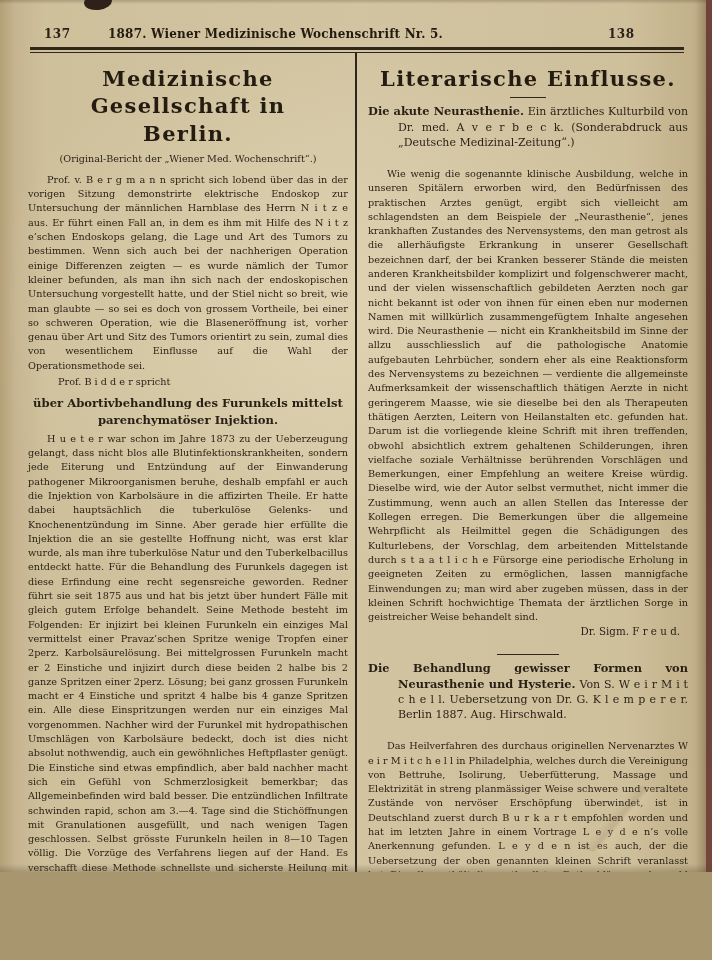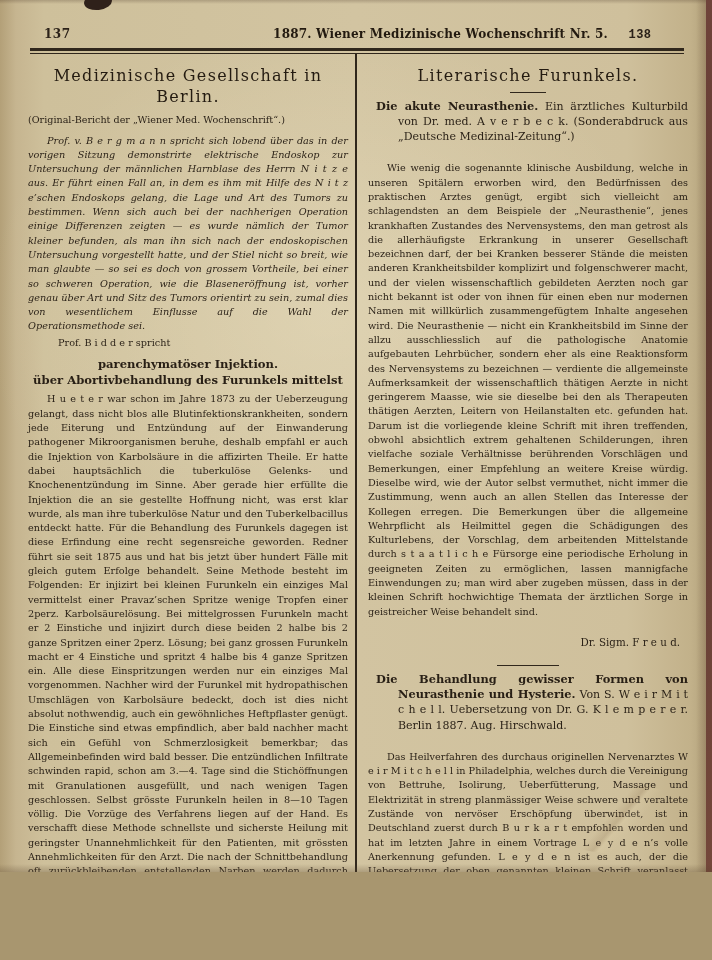--- a/index.html
+++ b/index.html
@@ -23,48 +23,48 @@
     background:linear-gradient(90deg,rgba(90,60,40,0) 0%,rgba(90,60,40,.25) 100%);}
   .top-ink{position:absolute;left:84px;top:-6px;width:28px;height:16px;background:#2f211a;
     border-radius:50%;transform:rotate(-6deg);}
   .top-shade{position:absolute;top:0;left:0;right:0;height:4px;background:linear-gradient(180deg,rgba(70,50,35,.25),transparent);}
   .bottom-shade{position:absolute;bottom:0;left:0;right:0;height:8px;background:linear-gradient(0deg,rgba(90,70,45,.3),transparent);}
   .crease{position:absolute;right:18px;bottom:18px;width:150px;height:70px;border-radius:50%;
     background:linear-gradient(130deg,transparent 44%,rgba(120,92,60,.16) 50%,rgba(235,220,180,.18) 53%,transparent 60%);}
 
   .page-header{display:flex;align-items:baseline;padding:27px 40px 5px 44px;}
   .pg-no{width:64px;font-size:12px;font-weight:700;letter-spacing:.5px;color:#2b2118;}
-  .pg-no.right{text-align:center;font-family:Liberation Mono, monospace;}
-  .masthead{flex:1;text-align:right;font-size:12px;font-weight:700;letter-spacing:.2px;color:#231a10;}
+  .pg-no.right{text-align:left;}
+  .masthead{flex:1;text-align:left;font-size:12px;font-weight:700;letter-spacing:.2px;color:#231a10;}
   .header-rule{margin:1px 28px 0 30px;height:0;border-top:3px solid #30271c;border-bottom:1px solid #30271c;padding-top:2px;}
 
   .columns{display:flex;align-items:flex-start;padding:9px 24px 0 28px;}
   .col{width:321px;}
   .col.left{padding-right:7px;}
   .col.right{padding-left:11px;}
   .col-divider{width:2px;background:#30271c;height:846px;margin-top:-9px;flex:0 0 auto;}
 
-  .section-title{margin:3px 0 0;text-align:center;font-size:16px;font-weight:400;
+  .section-title{margin:3px 0 0;text-align:center;font-size:21px;font-weight:700;
     letter-spacing:1.3px;line-height:1.3;color:#241b11;}
   .section-title span{display:block;}
   .title-rule{width:36px;border-top:1.3px solid #30271c;margin:5px auto 2px;}
   .session{text-align:center;font-size:11.3px;margin-top:10px;}
-  .source{font-size:9.6px;margin-top:6px;}
+  .source{text-align:center;font-size:9.6px;margin-top:6px;}
 
   p.body{font-size:9.7px;line-height:14.3px;text-align:justify;text-indent:19px;margin:0;}
-  p.body.first{margin-top:9px;font-style:italic;}
+  p.body.first{margin-top:9px;}
   .speaker{font-size:9.7px;line-height:14.3px;margin:2px 0 6px;padding-left:30px;}
   .lecture-title{text-align:center;font-weight:700;font-size:11.6px;line-height:1.4;margin:5px 0 4px;}
   .lecture-title span{display:block;}
   .divider-short{width:62px;border-top:1.3px solid #30271c;margin:15px auto 0;}
 
   .review-heading{font-size:11px;line-height:15.2px;margin:6px 0 0;padding-left:30px;text-indent:-30px;text-align:justify;}
-  .review-heading .bold{font-weight:700;font-size:11.4px;margin-left:8px;}
+  .review-heading .bold{font-weight:700;font-size:11.4px;}
   p.body.review{margin-top:17px;}
-  .signature{font-size:10.3px;text-align:right;padding-right:8px;margin-top:16px;line-height:15px;}
+  .signature{font-size:10.3px;text-align:right;padding-right:8px;margin-top:0;line-height:15px;}
 </style>
 </head>
 <body>
 
 <div class="page">
 
   <div class="page-header">
     <span class="pg-no">137</span>
     <span class="masthead">1887. Wiener Medizinische Wochenschrift Nr. 5.</span>
     <span class="pg-no right">138</span>
@@ -77,33 +77,33 @@
       <h2 class="section-title">
         <span>Medizinische Gesellschaft in</span>
         <span>Berlin.</span>
       </h2>
       <div class="source">(Original-Bericht der „Wiener Med. Wochenschrift“.)</div>
 
       <p class="body first">Prof. v. B e r g m a n n spricht sich lobend über das in der vorigen Sitzung demonstrirte elektrische Endoskop zur Untersuchung der männlichen Harnblase des Herrn N i t z e aus. Er führt einen Fall an, in dem es ihm mit Hilfe des N i t z e’schen Endoskops gelang, die Lage und Art des Tumors zu bestimmen. Wenn sich auch bei der nachherigen Operation einige Differenzen zeigten — es wurde nämlich der Tumor kleiner befunden, als man ihn sich nach der endoskopischen Untersuchung vorgestellt hatte, und der Stiel nicht so breit, wie man glaubte — so sei es doch von grossem Vortheile, bei einer so schweren Operation, wie die Blaseneröffnung ist, vorher genau über Art und Sitz des Tumors orientirt zu sein, zumal dies von wesentlichem Einflusse auf die Wahl der Operationsmethode sei.</p>
       <p class="speaker">Prof. B i d d e r spricht</p>
 
       <h3 class="lecture-title">
+        <span>über Abortivbehandlung des Furunkels mittelst</span>
         <span>parenchymatöser Injektion.</span>
-        <span>über Abortivbehandlung des Furunkels mittelst</span>
       </h3>
 
       <p class="body">H u e t e r war schon im Jahre 1873 zu der Ueberzeugung gelangt, dass nicht blos alle Blutinfektionskrankheiten, sondern jede Eiterung und Entzündung auf der Einwanderung pathogener Mikroorganismen beruhe, deshalb empfahl er auch die Injektion von Karbolsäure in die affizirten Theile. Er hatte dabei hauptsächlich die tuberkulöse Gelenks- und Knochenentzündung im Sinne. Aber gerade hier erfüllte die Injektion die an sie gestellte Hoffnung nicht, was erst klar wurde, als man ihre tuberkulöse Natur und den Tuberkelbacillus entdeckt hatte. Für die Behandlung des Furunkels dagegen ist diese Erfindung eine recht segensreiche geworden. Redner führt sie seit 1875 aus und hat bis jetzt über hundert Fälle mit gleich gutem Erfolge behandelt. Seine Methode besteht im Folgenden: Er injizirt bei kleinen Furunkeln ein einziges Mal vermittelst einer Pravaz’schen Spritze wenige Tropfen einer 2perz. Karbolsäurelösung. Bei mittelgrossen Furunkeln macht er 2 Einstiche und injizirt durch diese beiden 2 halbe bis 2 ganze Spritzen einer 2perz. Lösung; bei ganz grossen Furunkeln macht er 4 Einstiche und spritzt 4 halbe bis 4 ganze Spritzen ein. Alle diese Einspritzungen werden nur ein einziges Mal vorgenommen. Nachher wird der Furunkel mit hydropathischen Umschlägen von Karbolsäure bedeckt, doch ist dies nicht absolut nothwendig, auch ein gewöhnliches Heftpflaster genügt. Die Einstiche sind etwas empfindlich, aber bald nachher macht sich ein Gefühl von Schmerzlosigkeit bemerkbar; das Allgemeinbefinden wird bald besser. Die entzündlichen Infiltrate schwinden rapid, schon am 3.—4. Tage sind die Stichöffnungen mit Granulationen ausgefüllt, und nach wenigen Tagen geschlossen. Selbst grösste Furunkeln heilen in 8—10 Tagen völlig. Die Vorzüge des Verfahrens liegen auf der Hand. Es verschafft diese Methode schnellste und sicherste Heilung mit geringster Unannehmlichkeit für den Patienten, mit grössten Annehmlichkeiten für den Arzt. Die nach der Schnittbehandlung oft zurückbleibenden entstellenden Narben werden dadurch vermieden. Was die Wirkungsweise dieser Injektion betrifft, so ist es wahrscheinlich, dass durch sie die Kokken direkt getödtet werden, oder ihnen der Boden für ihre Thätigkeit entzogen wird. Auch bei den bösartigen Milzbrandfurunkeln empfiehlt sich diese Injektion, nur ist es hier zweckmässig, dieselbe mehrmals vorzunehmen. Wo die Furunkeln auf einer allgemeinen Disposition beruhen, wie z. B. bei Diabetes, muss gleichzeitig eine entsprechende Allgemeinbehandlung in Kraft treten.</p>
 
     </div>
 
     <div class="col-divider"></div>
 
     <div class="col right">
       <h2 class="section-title">
-        <span>Literarische Furunkels.</span>
+        <span>Literarische Einflusse.</span>
       </h2>
       <div class="title-rule"></div>
 
       <p class="review-heading">
         <span class="bold">Die akute Neurasthenie.</span><span> Ein ärztliches Kulturbild von Dr. med. A v e r b e c k. (Sonderabdruck aus „Deutsche Medizinal-Zeitung“.)</span>
       </p>
       <p class="body review">Wie wenig die sogenannte klinische Ausbildung, welche in unseren Spitälern erworben wird, den Bedürfnissen des praktischen Arztes genügt, ergibt sich vielleicht am schlagendsten an dem Beispiele der „Neurasthenie“, jenes krankhaften Zustandes des Nervensystems, den man getrost als die allerhäufigste Erkrankung in unserer Gesellschaft bezeichnen darf, der bei Kranken besserer Stände die meisten anderen Krankheitsbilder komplizirt und folgenschwerer macht, und der vielen wissenschaftlich gebildeten Aerzten noch gar nicht bekannt ist oder von ihnen für einen eben nur modernen Namen mit willkürlich zusammengefügtem Inhalte angesehen wird. Die Neurasthenie — nicht ein Krankheitsbild im Sinne der allzu ausschliesslich auf die pathologische Anatomie aufgebauten Lehrbücher, sondern eher als eine Reaktionsform des Nervensystems zu bezeichnen — verdiente die allgemeinste Aufmerksamkeit der wissenschaftlich thätigen Aerzte in nicht geringerem Maasse, wie sie dieselbe bei den als Therapeuten thätigen Aerzten, Leitern von Heilanstalten etc. gefunden hat. Darum ist die vorliegende kleine Schrift mit ihren treffenden, obwohl absichtlich extrem gehaltenen Schilderungen, ihren vielfache soziale Verhältnisse berührenden Vorschlägen und Bemerkungen, einer Empfehlung an weitere Kreise würdig. Dieselbe wird, wie der Autor selbst vermuthet, nicht immer die Zustimmung, wenn auch an allen Stellen das Interesse der Kollegen erregen. Die Bemerkungen über die allgemeine Wehrpflicht als Heilmittel gegen die Schädigungen des Kulturlebens, der Vorschlag, dem arbeitenden Mittelstande durch s t a a t l i c h e Fürsorge eine periodische Erholung in geeigneten Zeiten zu ermöglichen, lassen mannigfache Einwendungen zu; man wird aber zugeben müssen, dass in der kleinen Schrift hochwichtige Themata der ärztlichen Sorge in geistreicher Weise behandelt sind.</p>
       <p class="signature">Dr. Sigm. F r e u d.</p>
 
       <div class="divider-short"></div>

